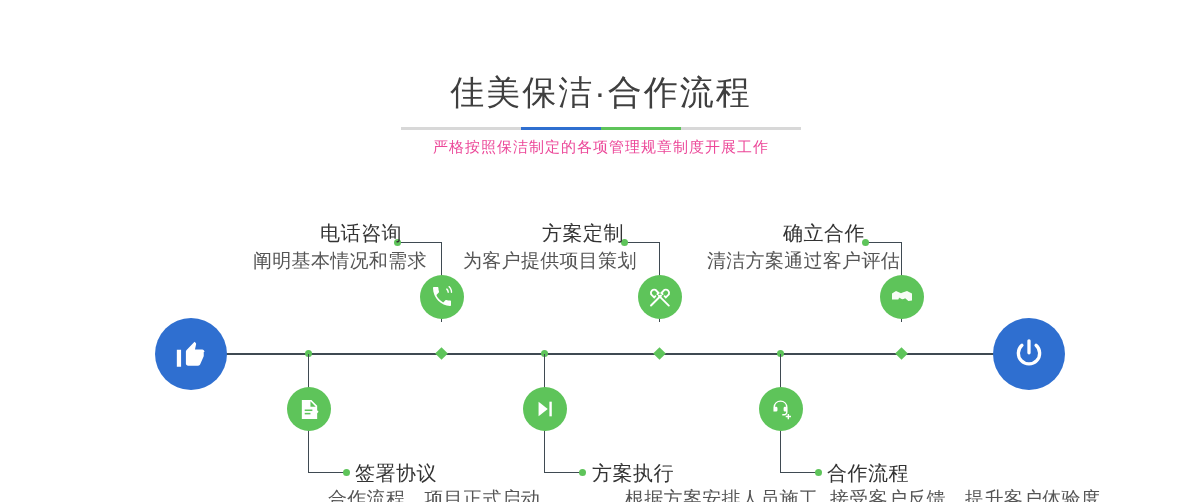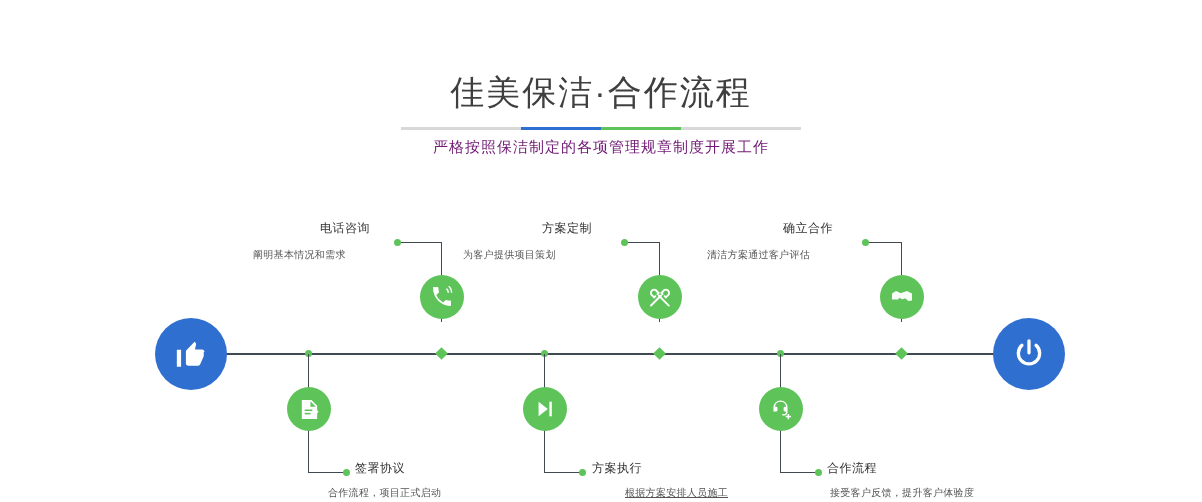--- a/index.html
+++ b/index.html
@@ -56,21 +56,21 @@
     height: 3px;
     background: #5ec45a;
   }
   .subtitle {
     position: absolute;
     top: 106px;
     left: 0;
     width: 1202px;
     text-align: center;
     font-size: 15px;
-    color: #701a75;
+    color: #ec4899;
     letter-spacing: 1px;
   }
 
   
   .axis {
     position: absolute;
     top: 321px;
     left: 190px;
     width: 840px;
     height: 2px;
@@ -139,28 +139,28 @@
     position: absolute;
     width: 7px;
     height: 7px;
     border-radius: 50%;
     background: #5ec45a;
   }
 
   
   .lbl-title {
     position: absolute;
-    font-size: 12px;
+    font-size: 20px;
     color: #333333;
     white-space: nowrap;
     letter-spacing: 0.5px;
   }
   .lbl-desc {
     position: absolute;
-    font-size: 10px;
+    font-size: 19px;
     color: #555555;
     white-space: nowrap;
     letter-spacing: 0.3px;
   }
 </style>
 </head>
 <body>
 
 <div id="stage">
 

